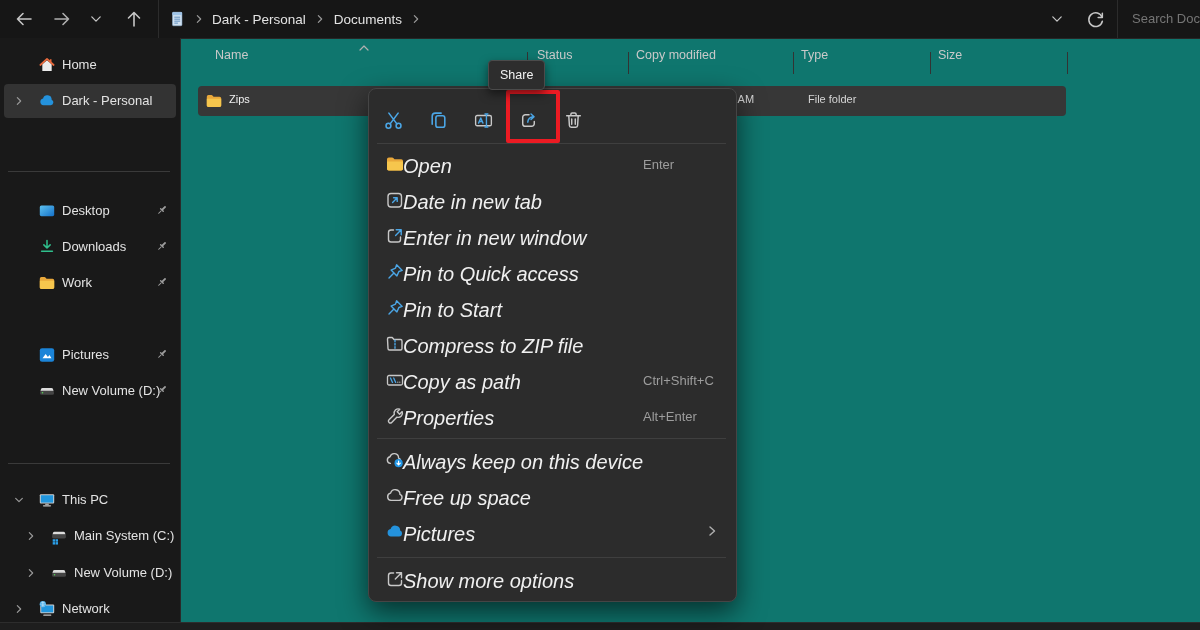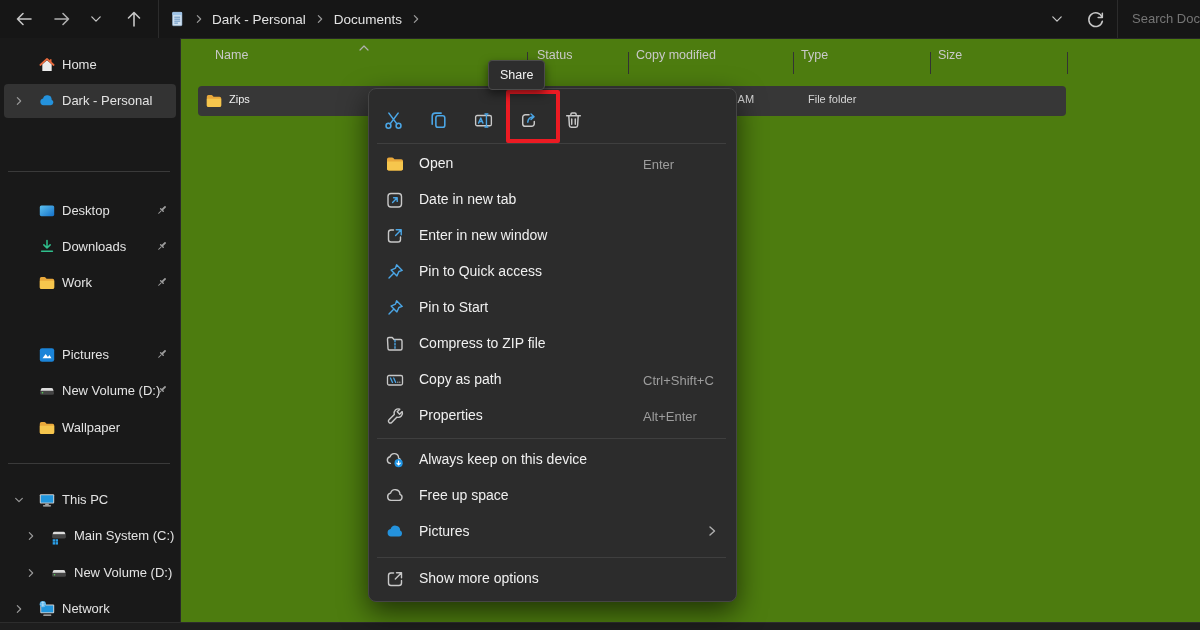--- a/index.html
+++ b/index.html
@@ -1,16 +1,16 @@
 <!DOCTYPE html>
 <html><head>
 <meta charset="utf-8">
 <style>
   html,body{margin:0;padding:0;background:#101010;}
-  #screen{position:relative;width:1200px;height:630px;background:#4d7c0f;overflow:hidden;
+  #screen{position:relative;width:1200px;height:630px;background:#0f766e;overflow:hidden;
           font-family:"Liberation Sans","DejaVu Sans",sans-serif;color:#e6e6e6;
           -webkit-font-smoothing:antialiased;}
   .abs{position:absolute;}
   svg{display:block;}
   
   .topbar{position:absolute;left:0;top:0;width:1200px;height:38px;background:#161616;border-bottom:1px solid #262626;}
   .vline{position:absolute;top:0;width:1px;height:38px;background:#2c2c2c;}
   .navbtn{position:absolute;top:7px;width:24px;height:24px;display:flex;align-items:center;justify-content:center;}
   .crumb{position:absolute;top:0;height:38px;display:flex;align-items:center;font-size:13.5px;color:#e3e3e3;white-space:nowrap;}
   .search-ph{position:absolute;top:0;height:38px;line-height:38px;font-size:13px;color:#8f8f8f;
@@ -34,21 +34,21 @@
   .filerow{position:absolute;left:198px;top:86px;width:868px;height:30px;background:#373737;border-radius:4px;}
   .cell{position:absolute;top:56px;font-size:11px;color:#d6d6d6;white-space:nowrap;}
   
   .menu{position:absolute;left:368px;top:88px;width:367px;height:512px;background:#2c2c2c;
         border:1px solid #454545;border-radius:8px;box-shadow:0 10px 28px rgba(0,0,0,.6);z-index:10;}
   .mtool{position:absolute;top:0;left:0;width:100%;height:54px;}
   .mtool-btn{position:absolute;top:15px;width:36px;height:32px;display:flex;align-items:center;justify-content:center;border-radius:4px;}
   .mdiv{position:absolute;left:8px;width:349px;height:1px;background:#3f3f3f;}
   .mitem{position:absolute;left:4px;width:359px;height:36px;}
   .mitem .micon{position:absolute;left:12px;top:8px;}
-  .mitem .mlabel{position:absolute;left:46px;top:9px;font-size:14px;color:#f0f0f0;white-space:nowrap;}
+  .mitem .mlabel{position:absolute;left:30px;top:9px;font-size:20px;color:#f0f0f0;white-space:nowrap;font-style:italic;}
   .mitem .mshort{position:absolute;left:270px;top:11px;font-size:13px;color:#9d9d9d;white-space:nowrap;}
   .mitem .msub{position:absolute;right:14px;top:11px;}
   
   .redbox{position:absolute;left:506px;top:90px;width:46px;height:45px;border:4px solid #ec1b23;border-radius:2px;z-index:20;}
   .tooltip{position:absolute;left:488px;top:60px;height:28px;padding:0 11px;background:#2d2d2d;border:1px solid #4b4b4b;
            border-radius:4px;display:flex;align-items:center;font-size:12.5px;color:#f2f2f2;z-index:30;
            box-shadow:0 4px 10px rgba(0,0,0,.5);}
   .statusbar{position:absolute;left:0;top:622px;width:1200px;height:8px;background:#1e1e1e;border-top:1px solid #2d2d2d;}
 </style>
 </head>
@@ -238,29 +238,20 @@
         <svg width="16" height="16" viewBox="0 0 20 20">
             <g fill="#9d9d9d" transform="rotate(45 10 10)">
               <rect x="8.8" y="3.5" width="2.4" height="6.5" rx="1"></rect>
               <rect x="6.8" y="9.2" width="6.4" height="1.8" rx="0.9"></rect>
               <rect x="9.5" y="11" width="1" height="5.5" rx="0.5"></rect>
             </g>
           </svg>
       </span>
     </div>
 
-    <div class="side-item" style="top:373px">
-      <span class="side-icon">
-        <svg width="18" height="18" viewBox="0 0 20 20">
-            <path d="M2 5.2 a1.8 1.8 0 0 1 1.8-1.8 h3.4 a1.5 1.5 0 0 1 1.1.5 l1.2 1.3 h6.7 A1.8 1.8 0 0 1 18 7 v7.8 a1.8 1.8 0 0 1-1.8 1.8 H3.8 A1.8 1.8 0 0 1 2 14.8 Z" fill="#e9a83b"></path>
-            <path d="M2 7.6 h16 v7.2 a1.8 1.8 0 0 1-1.8 1.8 H3.8 A1.8 1.8 0 0 1 2 14.8 Z" fill="#f6c64d"></path>
-          </svg>
-      </span>
-      <span class="side-label side-lab1">Wallpaper</span>
-    </div>
 
     <div class="side-div" style="top:425px"></div>
 
     <div class="side-item" style="top:445px">
       <span class="side-chev">
         <svg width="10" height="10" viewBox="0 0 12 12">
             <path d="M2 4 L6 8 L10 4" stroke="#9a9a9a" stroke-width="1.4" fill="none" stroke-linecap="round" stroke-linejoin="round"></path>
           </svg>
       </span>
       <span class="side-icon">

